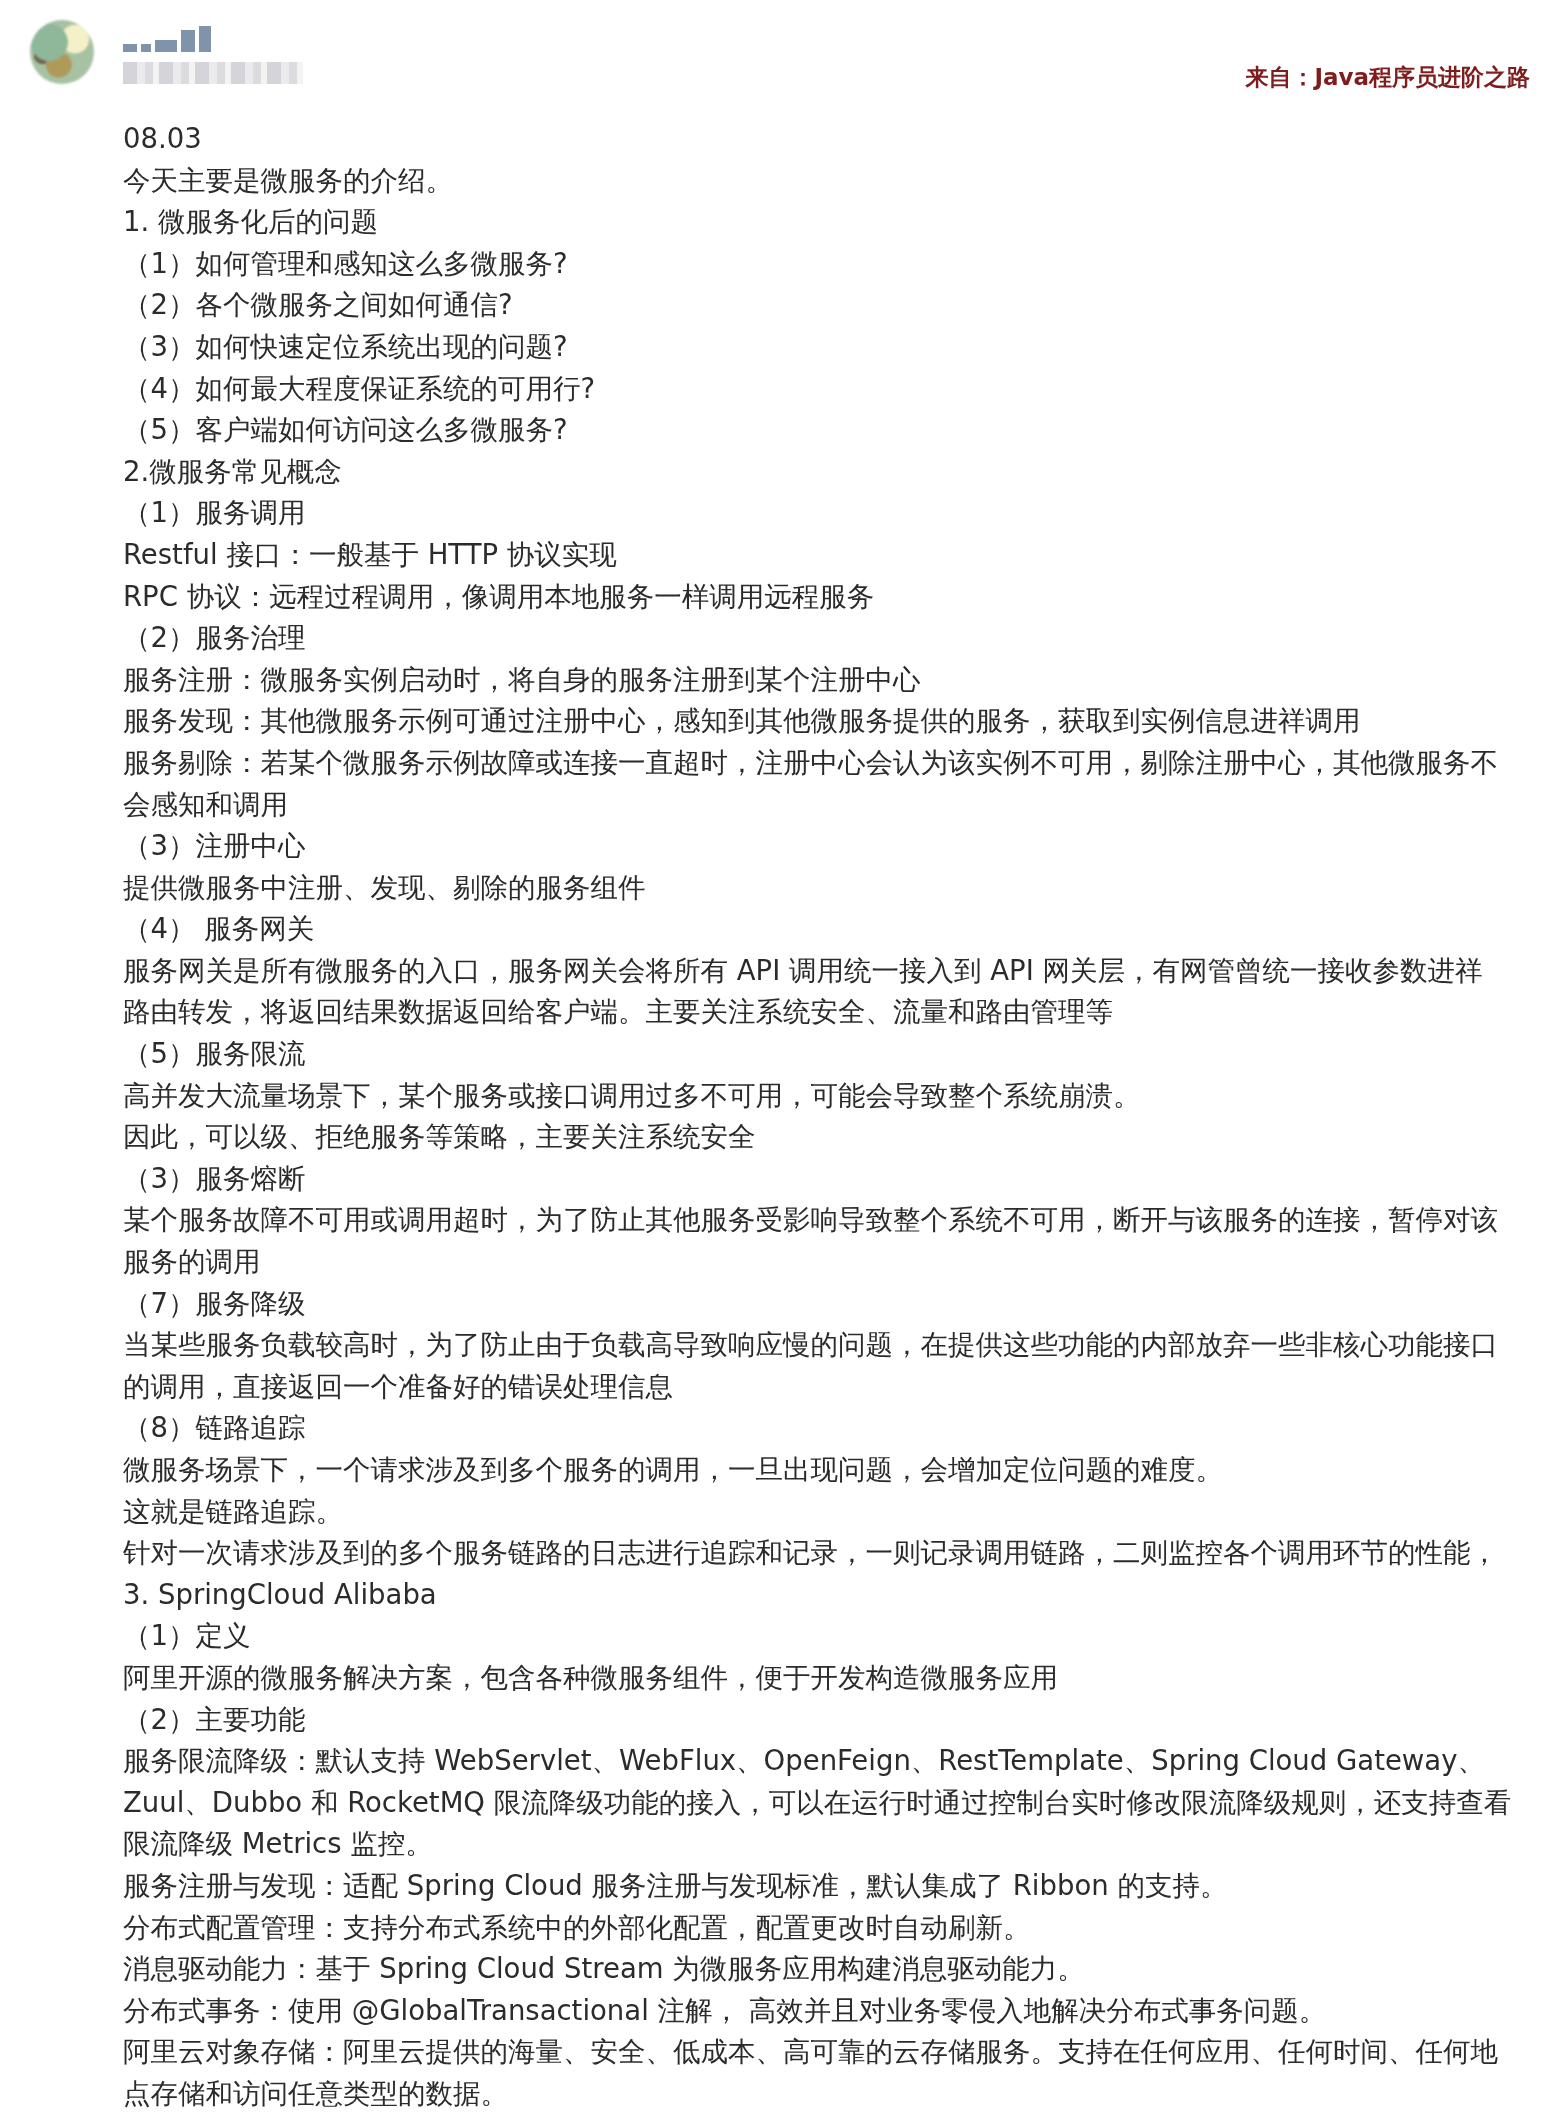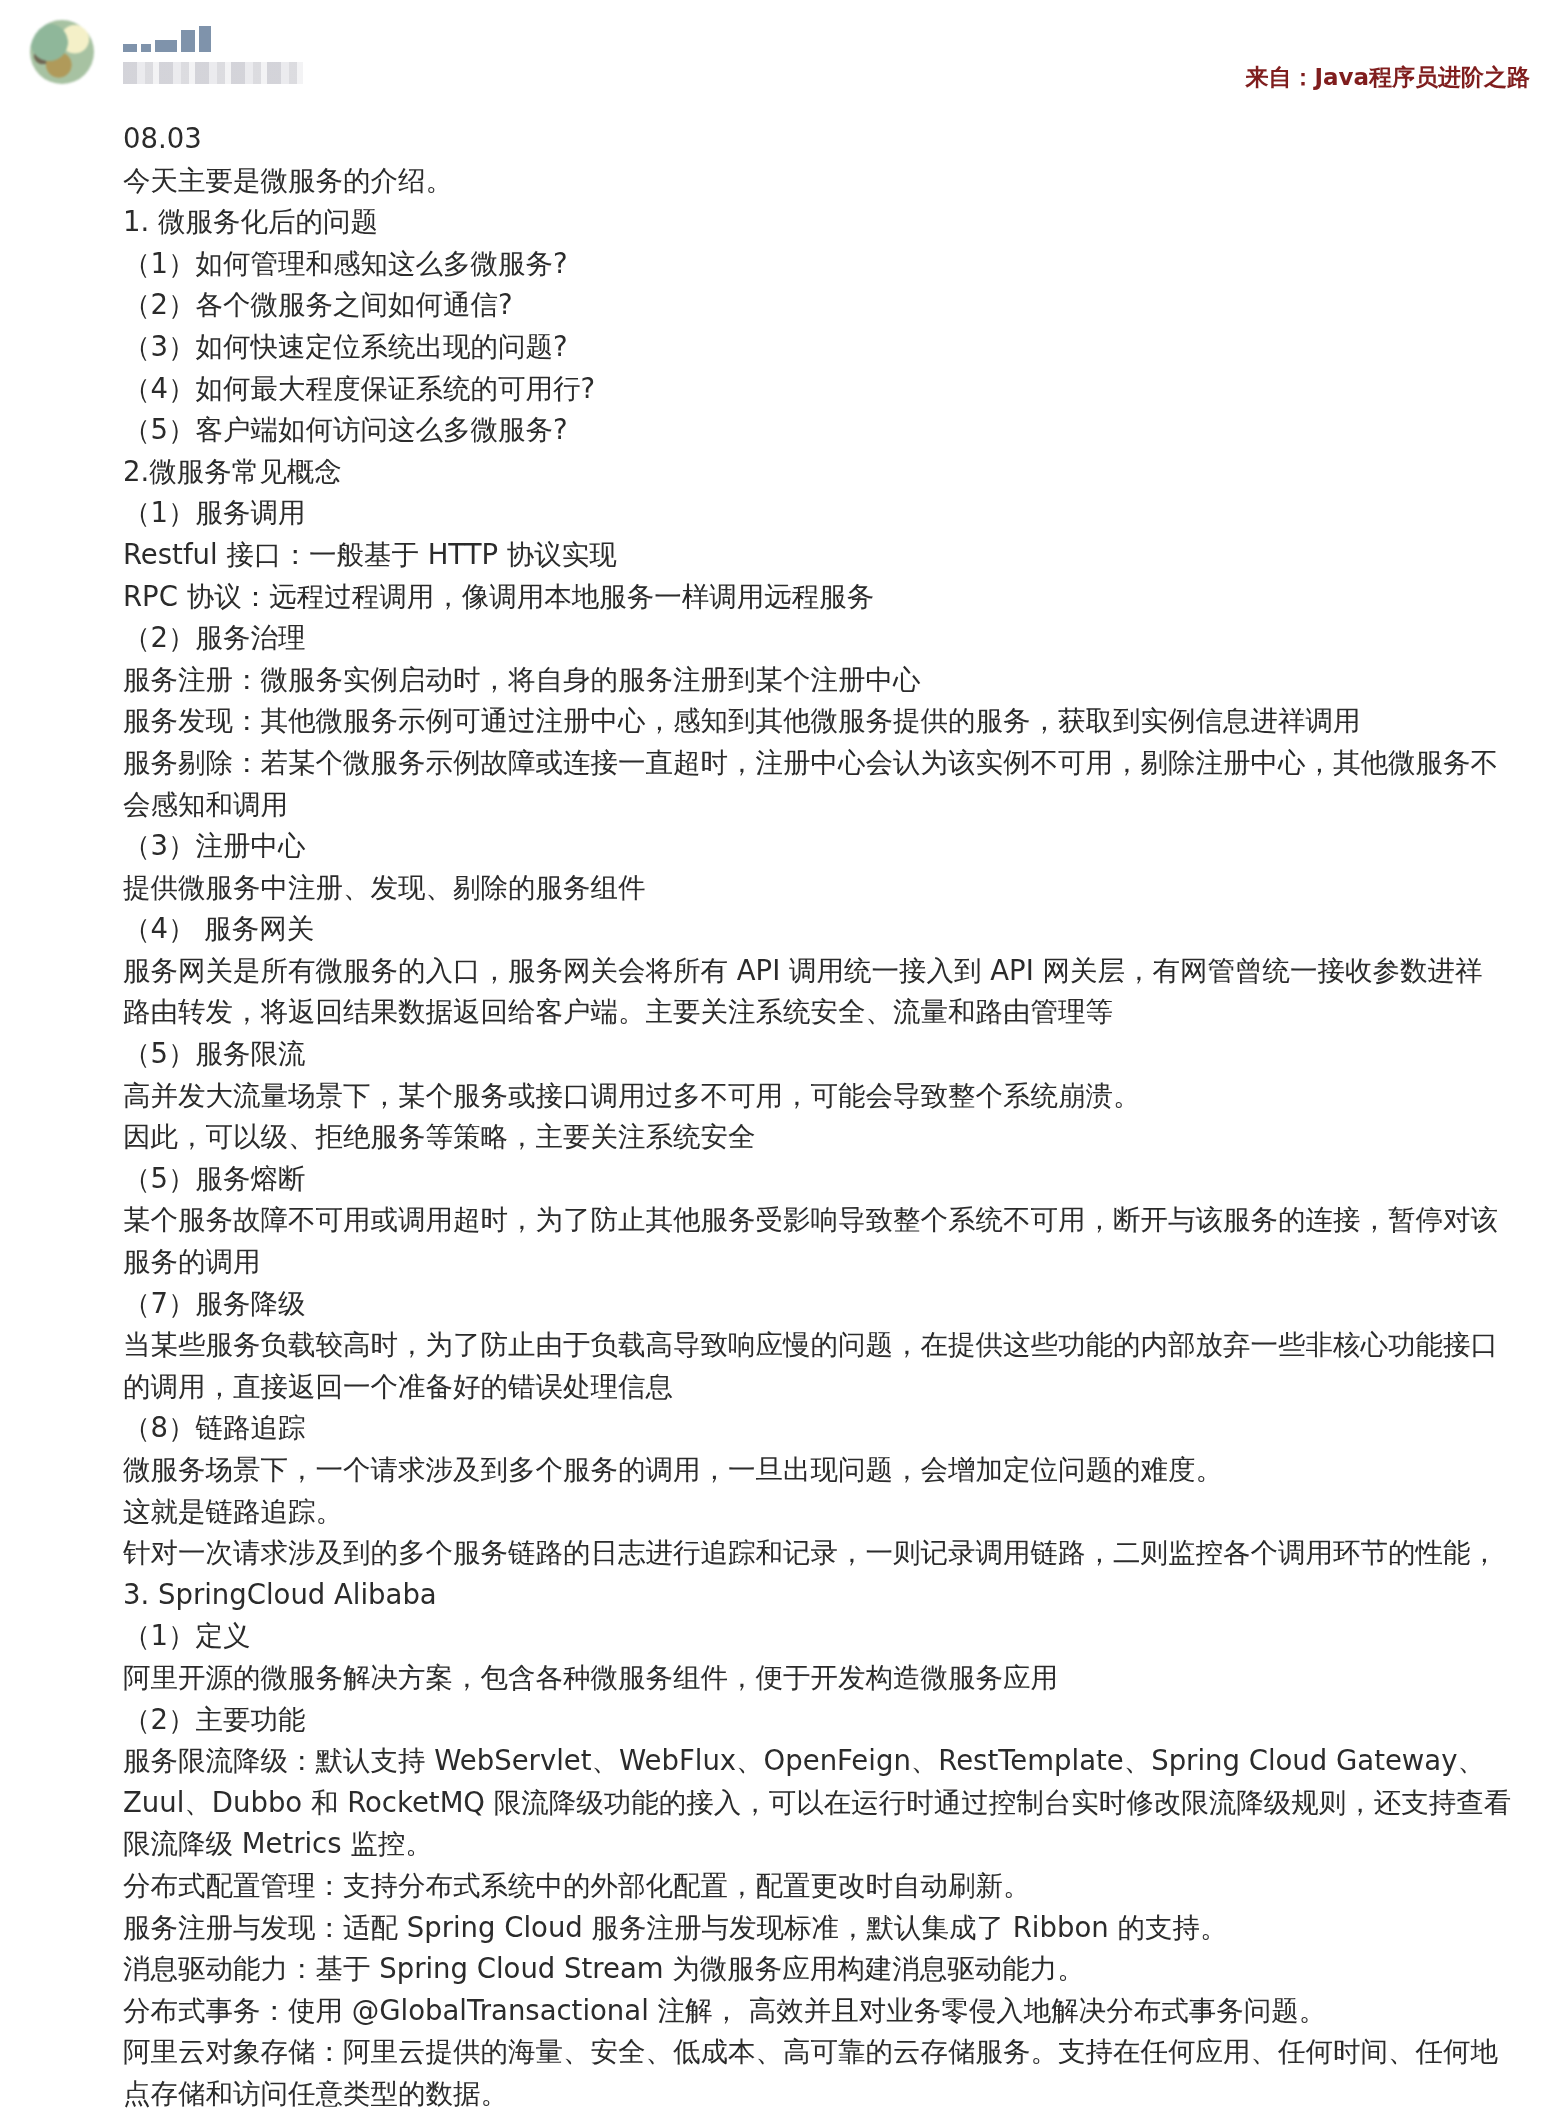--- a/index.html
+++ b/index.html
@@ -60,36 +60,36 @@
   <div class="line">服务剔除：若某个微服务示例故障或连接一直超时，注册中心会认为该实例不可用，剔除注册中心，其他微服务不</div>
   <div class="line">会感知和调用</div>
   <div class="line">（3）注册中心</div>
   <div class="line">提供微服务中注册、发现、剔除的服务组件</div>
   <div class="line">（4） 服务网关</div>
   <div class="line">服务网关是所有微服务的入口，服务网关会将所有 API 调用统一接入到 API 网关层，有网管曾统一接收参数进祥</div>
   <div class="line">路由转发，将返回结果数据返回给客户端。主要关注系统安全、流量和路由管理等</div>
   <div class="line">（5）服务限流</div>
   <div class="line">高并发大流量场景下，某个服务或接口调用过多不可用，可能会导致整个系统崩溃。</div>
   <div class="line">因此，可以级、拒绝服务等策略，主要关注系统安全</div>
-  <div class="line">（5）服务熔断</div>
+  <div class="line">（3）服务熔断</div>
   <div class="line">某个服务故障不可用或调用超时，为了防止其他服务受影响导致整个系统不可用，断开与该服务的连接，暂停对该</div>
   <div class="line">服务的调用</div>
   <div class="line">（7）服务降级</div>
   <div class="line">当某些服务负载较高时，为了防止由于负载高导致响应慢的问题，在提供这些功能的内部放弃一些非核心功能接口</div>
   <div class="line">的调用，直接返回一个准备好的错误处理信息</div>
   <div class="line">（8）链路追踪</div>
   <div class="line">微服务场景下，一个请求涉及到多个服务的调用，一旦出现问题，会增加定位问题的难度。</div>
   <div class="line">这就是链路追踪。</div>
   <div class="line">针对一次请求涉及到的多个服务链路的日志进行追踪和记录，一则记录调用链路，二则监控各个调用环节的性能，</div>
   <div class="line">3. SpringCloud Alibaba</div>
   <div class="line">（1）定义</div>
   <div class="line">阿里开源的微服务解决方案，包含各种微服务组件，便于开发构造微服务应用</div>
   <div class="line">（2）主要功能</div>
   <div class="line">服务限流降级：默认支持 WebServlet、WebFlux、OpenFeign、RestTemplate、Spring Cloud Gateway、</div>
   <div class="line">Zuul、Dubbo 和 RocketMQ 限流降级功能的接入，可以在运行时通过控制台实时修改限流降级规则，还支持查看</div>
   <div class="line">限流降级 Metrics 监控。</div>
+  <div class="line">服务注册与发现：适配 Spring Cloud 服务注册与发现标准，默认集成了 Ribbon 的支持。</div>
   <div class="line">分布式配置管理：支持分布式系统中的外部化配置，配置更改时自动刷新。</div>
-  <div class="line">服务注册与发现：适配 Spring Cloud 服务注册与发现标准，默认集成了 Ribbon 的支持。</div>
   <div class="line">消息驱动能力：基于 Spring Cloud Stream 为微服务应用构建消息驱动能力。</div>
   <div class="line">分布式事务：使用 @GlobalTransactional 注解， 高效并且对业务零侵入地解决分布式事务问题。</div>
   <div class="line">阿里云对象存储：阿里云提供的海量、安全、低成本、高可靠的云存储服务。支持在任何应用、任何时间、任何地</div>
   <div class="line">点存储和访问任意类型的数据。</div>
 </div>
 
 </body></html>

